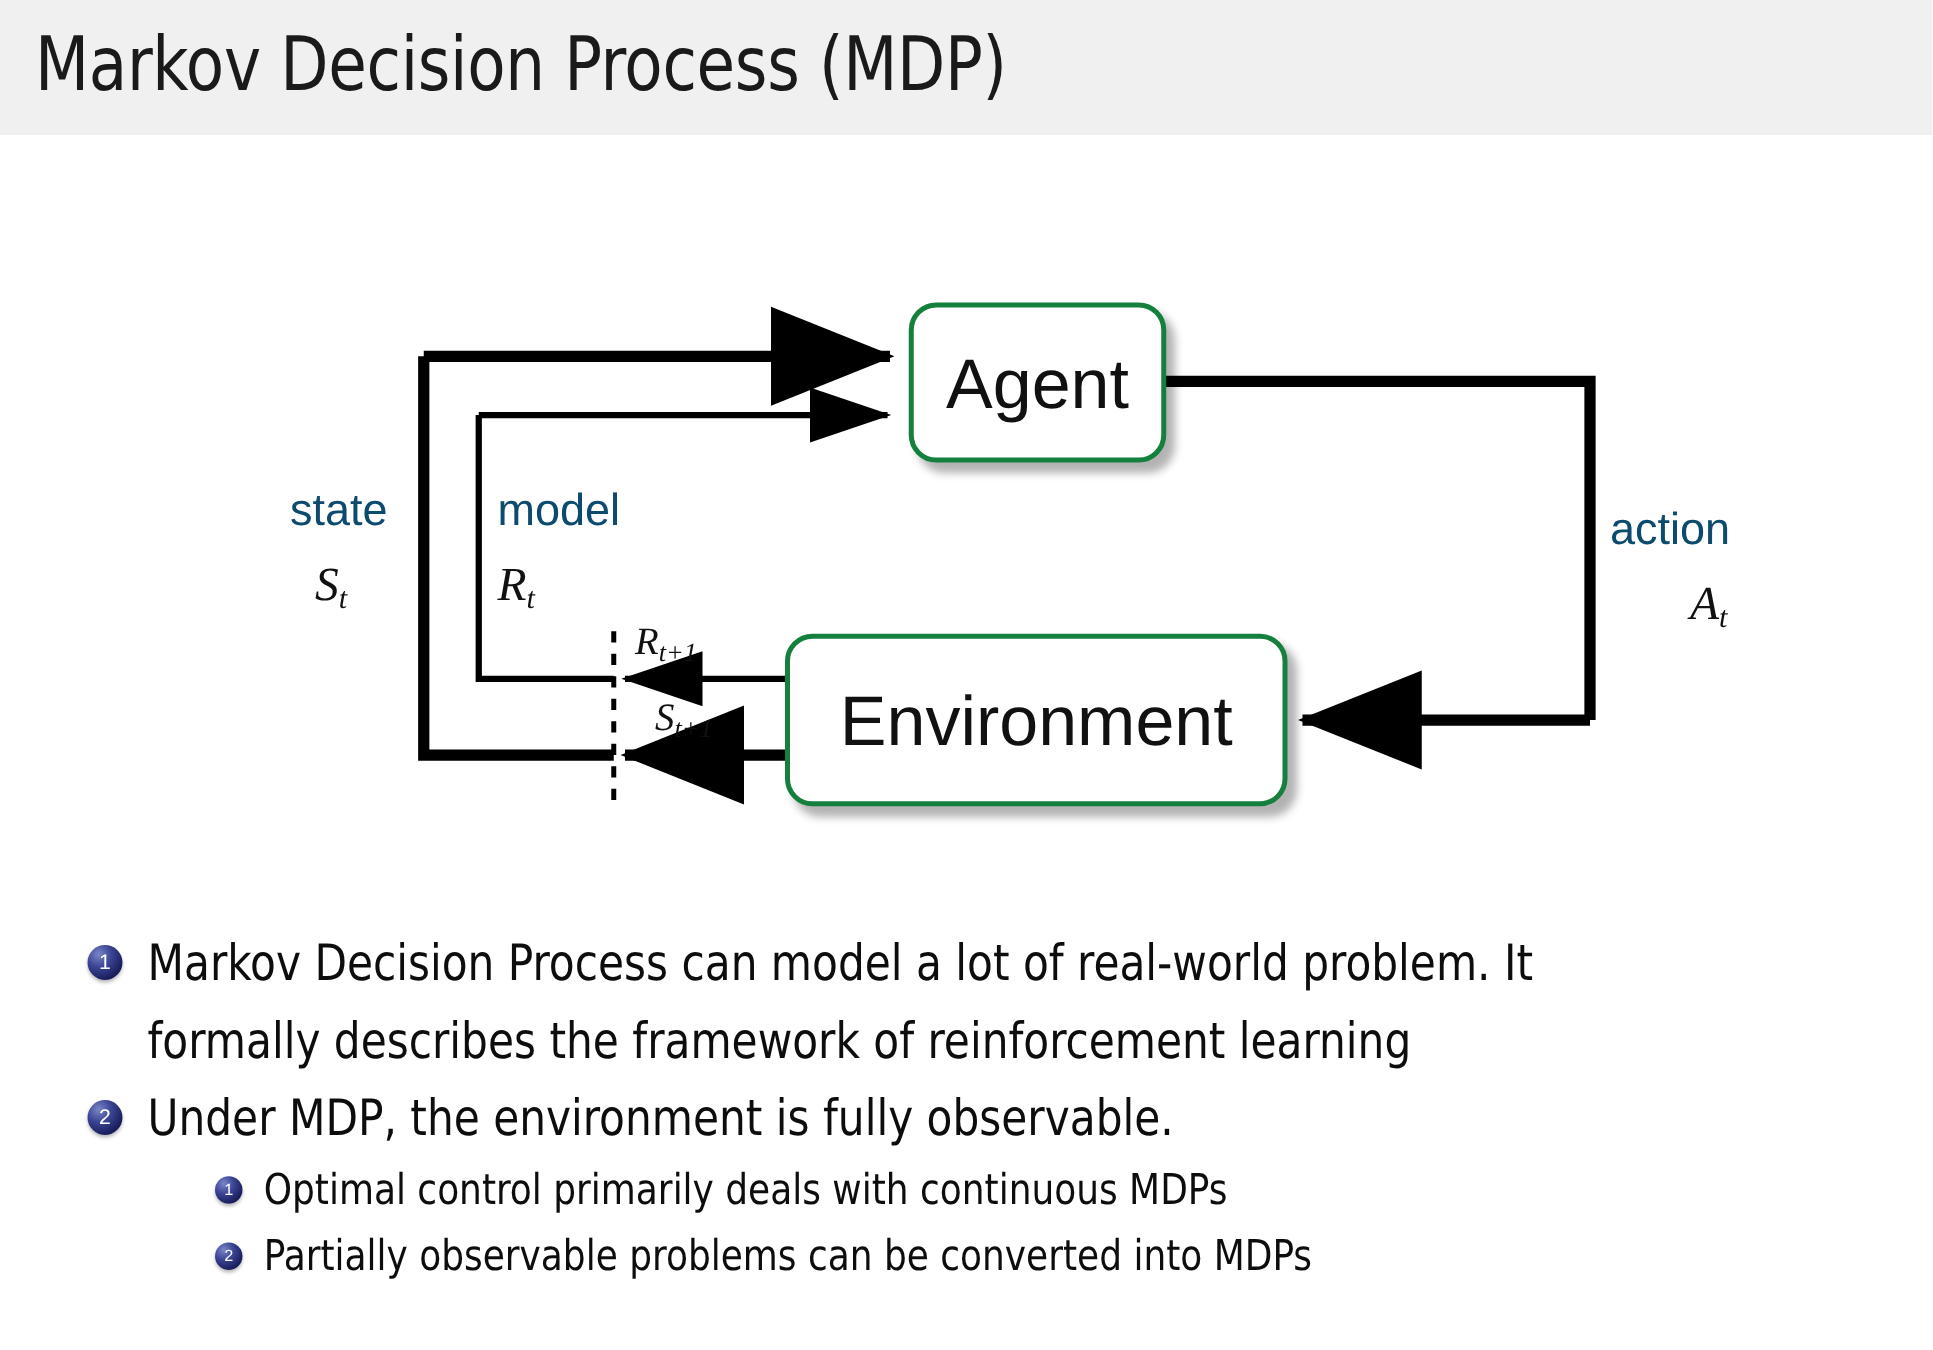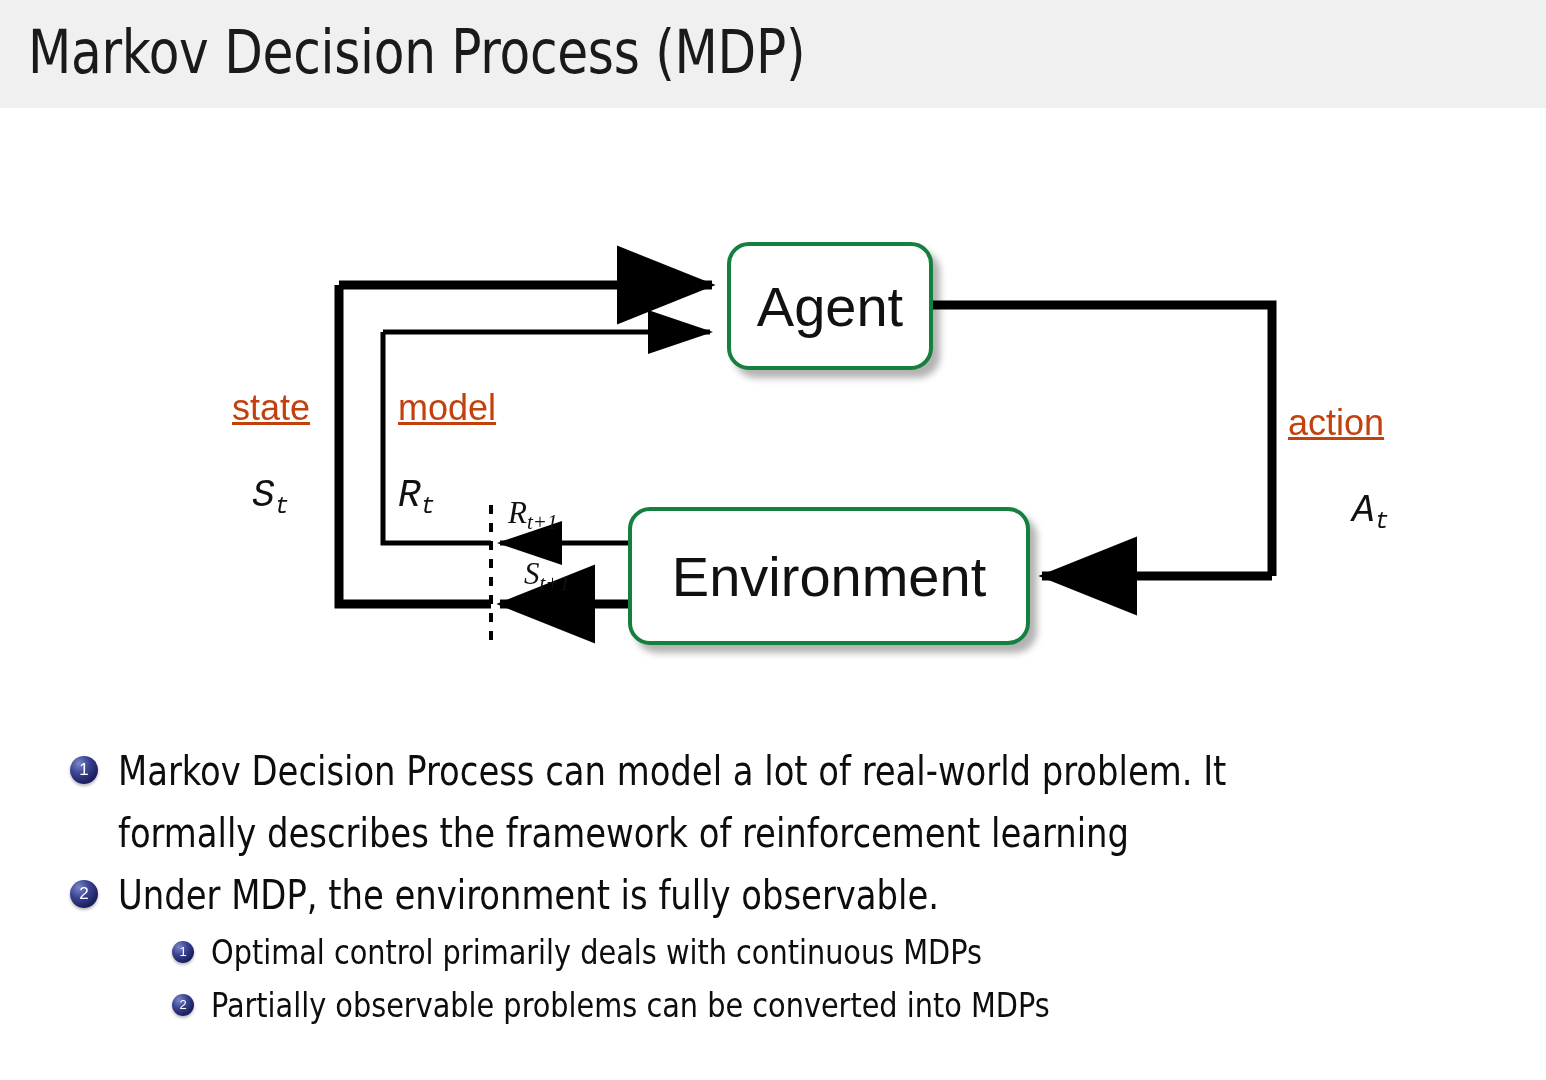--- a/index.html
+++ b/index.html
@@ -46,32 +46,30 @@
     top: 150px;
     width: 1546px;
     height: 560px;
   }
   #diagram svg { display: block; }
 
   .dia-label {
     position: absolute;
     font-family: "Liberation Sans", sans-serif;
     font-size: 36px;
-    color: #c2410c;
-    white-space: nowrap;
-    text-decoration: underline;
+    color: #0c4a6e;
+    white-space: nowrap;
   }
   .dia-math {
     position: absolute;
-    font-family: Liberation Mono, monospace;
+    font-family: Liberation Serif, serif;
     font-style: italic;
     font-size: 38px;
     color: #111;
     white-space: nowrap;
-    margin-top: 28px;
   }
   .dia-math .sub {
     font-size: 24px;
     vertical-align: -0.28em;
     font-style: italic;
   }
   .dia-math-sm {
     position: absolute;
     font-family: "Liberation Serif", serif;
     font-style: italic;

